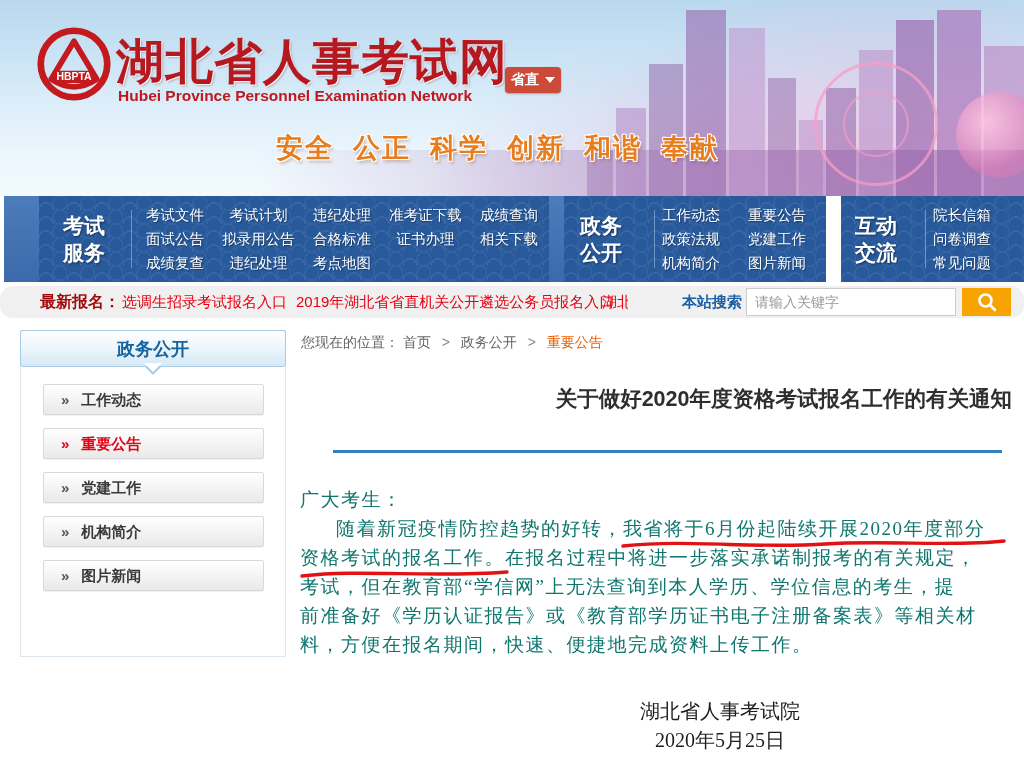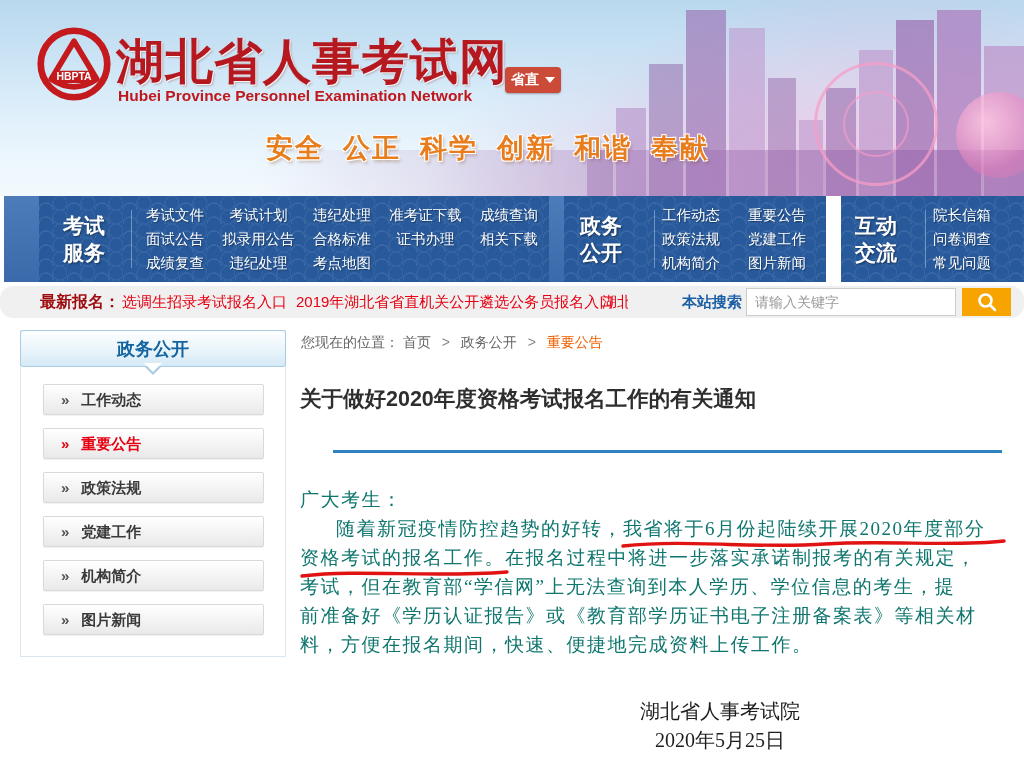--- a/index.html
+++ b/index.html
@@ -37,21 +37,21 @@
     background:radial-gradient(circle at 35% 35%, rgba(252,196,224,.9), rgba(232,124,184,.5) 60%, rgba(232,124,184,.15));}
   .logo{position:absolute;left:36px;top:26px;width:76px;height:76px;cursor:pointer;}
   .site-title{position:absolute;left:116px;top:30px;font-size:48px;font-weight:bold;color:#b5191f;
     letter-spacing:1px;text-shadow:1px 1px 0 rgba(255,255,255,.85),2px 2px 2px rgba(120,20,20,.25);}
   .site-sub{position:absolute;left:118px;top:87px;font-size:15.5px;font-weight:bold;color:#c0181c;}
   .region-btn{position:absolute;left:505px;top:67px;width:56px;height:26px;background:#cb4a38;
     border-radius:4px;color:#fff;font-size:14px;font-weight:bold;display:flex;align-items:center;
     justify-content:center;gap:6px;box-shadow:0 1px 2px rgba(0,0,0,.3);cursor:pointer;}
   .region-arrow{width:0;height:0;border-left:5px solid transparent;border-right:5px solid transparent;
     border-top:6px solid #fff;}
-  .slogan{position:absolute;left:266px;top:130px;font-size:27px;font-weight:bold;color:#e87d1d;
+  .slogan{position:absolute;left:276px;top:130px;font-size:27px;font-weight:bold;color:#e87d1d;
     letter-spacing:2px;white-space:pre;
     text-shadow:-1px -1px 0 #fff,1px -1px 0 #fff,-1px 1px 0 #fff,1px 1px 0 #fff,2px 3px 3px rgba(120,60,10,.3);}
 
   
   .navbar{position:absolute;left:4px;top:196px;width:820px;height:86px;
     background:linear-gradient(180deg,#4c7cba,#3a6aa9);}
   .nav-panel{position:absolute;top:0;height:86px;background-color:#27599b;
     background-image:
       radial-gradient(circle at 7px 14px, transparent 6px, rgba(255,255,255,.09) 6.5px, rgba(255,255,255,.09) 7.5px, transparent 8px),
       radial-gradient(circle at 21px 7px, transparent 6px, rgba(255,255,255,.06) 6.5px, rgba(255,255,255,.06) 7.5px, transparent 8px);
@@ -103,21 +103,21 @@
   .side-item{height:31px;line-height:29px;margin:0 21px 13px 22px;border:1px solid #d9d9d9;
     border-radius:2px;background:linear-gradient(180deg,#ffffff,#f4f4f4 50%,#e9e9e9);
     font-size:15px;font-weight:bold;color:#3a3a3a;padding-left:17px;box-sizing:border-box;
     cursor:pointer;box-shadow:0 1px 1px rgba(0,0,0,.06);}
   .side-item .chev{margin-right:12px;color:#555;}
   .side-item.active{color:#e60012;}
   .side-item.active .chev{color:#e60012;}
 
   
   .article{position:absolute;left:300px;top:378px;width:712px;height:404px;}
-  .art-title{margin-top:6px;height:30px;text-align:left;font-size:21.5px;font-weight:bold;color:#2e2e2e;}
+  .art-title{margin-top:6px;height:30px;text-align:right;font-size:21.5px;font-weight:bold;color:#2e2e2e;}
   .art-divider{margin:36px 0 0 33px;width:669px;height:3px;background:#2f81c0;}
   .art-body{margin-top:32px;font-family:"Liberation Serif","DejaVu Serif",serif;
     font-size:19px;color:#0f766e;letter-spacing:1.5px;}
   .art-line{height:29px;line-height:29px;white-space:nowrap;}
   .indent{padding-left:36px;}
   .art-sign{margin-top:38px;margin-left:auto;margin-right:212px;width:max-content;text-align:center;
     font-family:"Liberation Serif","DejaVu Serif",serif;font-size:20px;color:#1d1d1d;}
   .art-sign div{line-height:29px;}
   .underlines{position:absolute;left:0;top:0;pointer-events:none;}
 </style>
@@ -242,23 +242,20 @@
       <span class="notch-i"></span>
     </div>
     <div class="side-list">
       <div class="side-item">
         <span class="chev">»</span><span>工作动态</span>
       </div>
       <div class="side-item active">
         <span class="chev">»</span><span>重要公告</span>
       </div>
       <div class="side-item">
-        <span class="chev">»</span><span>政策法规</span>
-      </div>
-      <div class="side-item">
         <span class="chev">»</span><span>党建工作</span>
       </div>
       <div class="side-item">
         <span class="chev">»</span><span>机构简介</span>
       </div>
       <div class="side-item">
         <span class="chev">»</span><span>图片新闻</span>
       </div>
     </div>
   </div>

